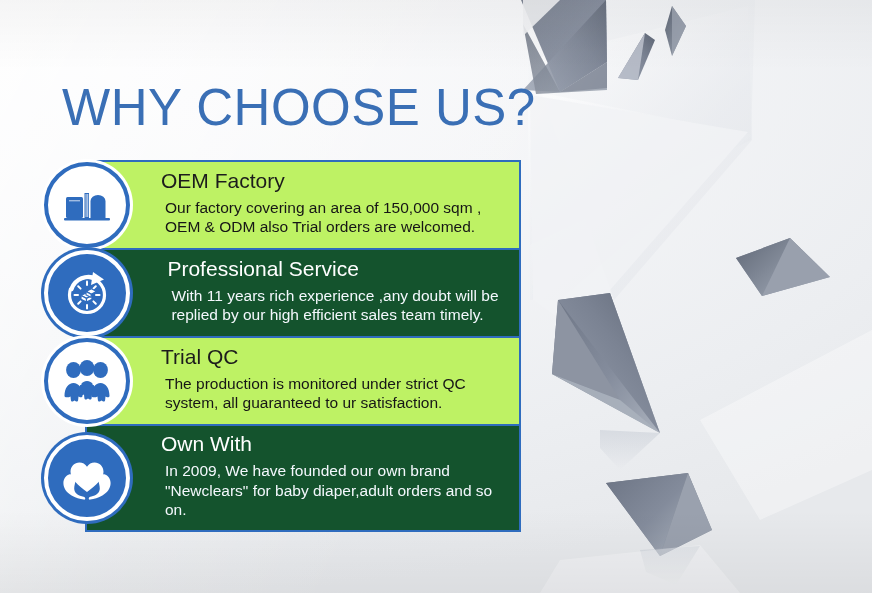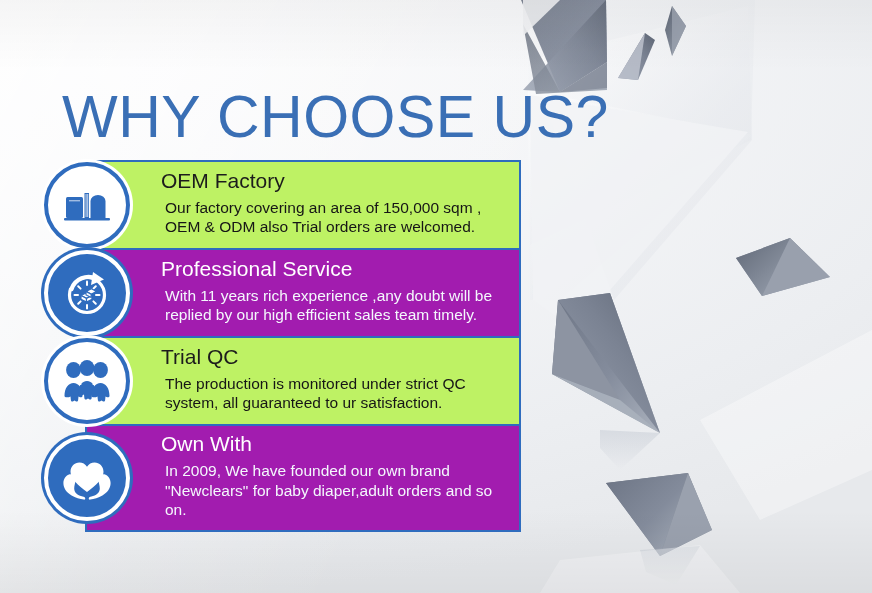--- a/index.html
+++ b/index.html
@@ -23,21 +23,21 @@
   }
   .bg-vignette{
     position:absolute;inset:0;
     background:linear-gradient(180deg, rgba(0,0,0,0.035) 0%, rgba(0,0,0,0) 12%, rgba(0,0,0,0) 86%, rgba(0,0,0,0.05) 100%);
   }
   .bg-svg{position:absolute;inset:0;}
 
   
   .title{
     position:absolute;left:62px;top:47px;
-    font-size:59px;line-height:1.05;letter-spacing:.5px;
+    font-size:51px;line-height:1.05;letter-spacing:.5px;
     font-weight:400;color:#3a6fb5;
     white-space:nowrap;
     text-align:center;
   }
 
   
   .features{
     position:absolute;left:85px;top:160px;width:436px;
   }
   .row{
@@ -45,23 +45,24 @@
     box-sizing:border-box;
     min-height:88px;
     display:flex;align-items:center;
   }
   .row.light{
     background:#bef264;
     border:2px solid #2f6cbe;
     border-bottom-width:0;
   }
   .row.blue{
-    background:#a21caf;
+    background:#14532d;
     border:2px solid #2f6cbe;
     border-bottom-width:0;
+    justify-content:center;
   }
   .row:last-child{border-bottom-width:2px;}
   .row .txt{
     padding-left:74px;padding-right:10px;
     padding-top:6px;padding-bottom:6px;
   }
   .r-title{
     font-size:21px;line-height:1.18;font-weight:400;
     margin:0 0 1px 0;
   }

